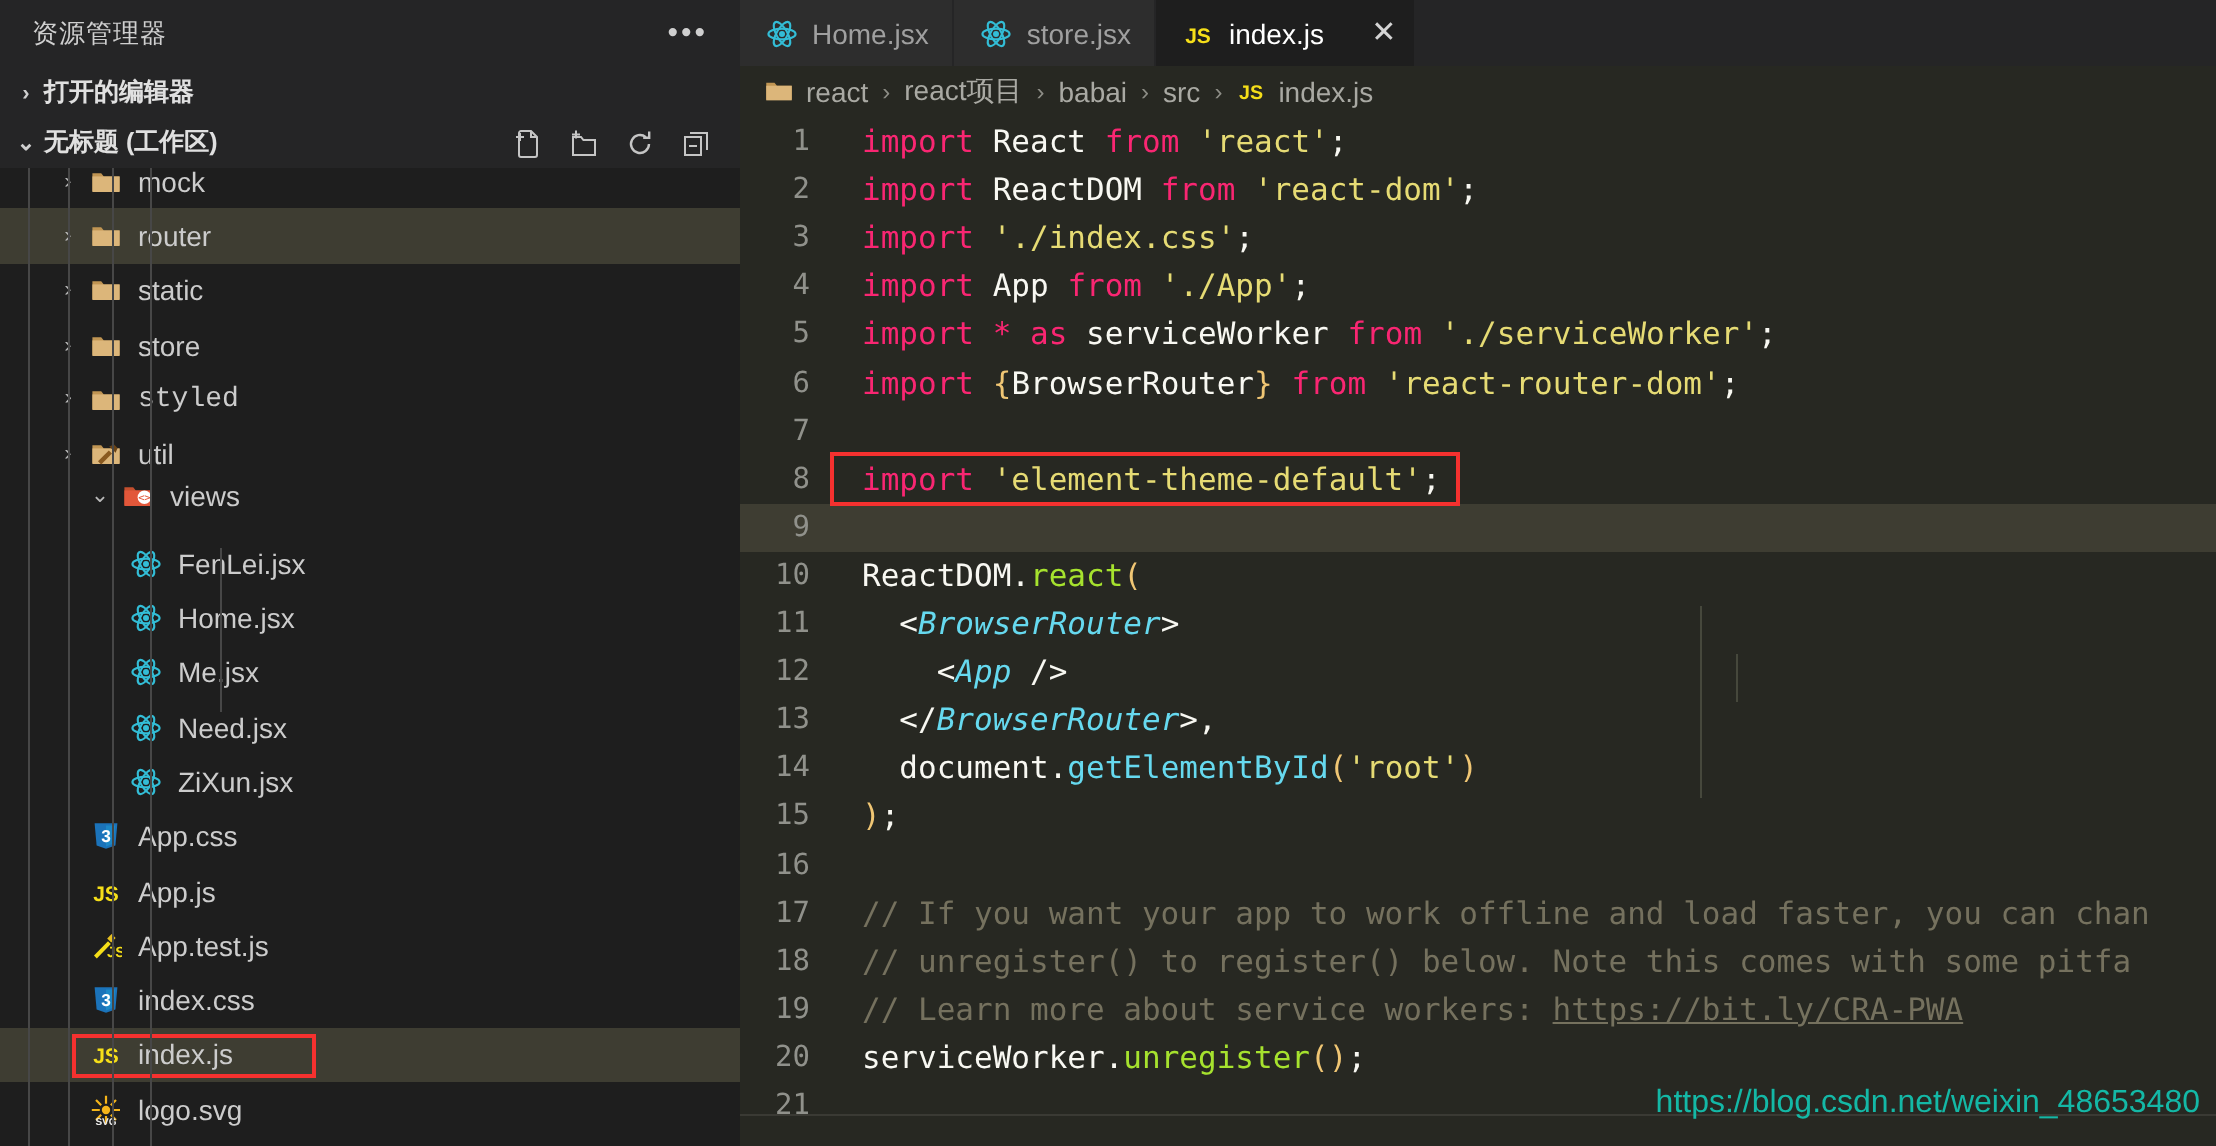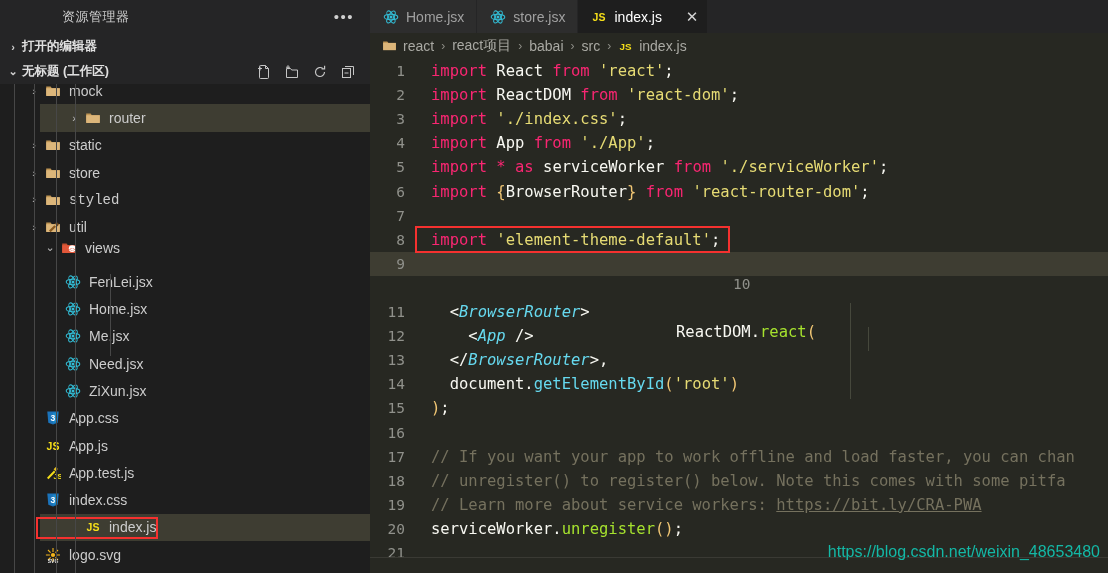--- a/index.html
+++ b/index.html
@@ -17,21 +17,21 @@
     display: flex; flex-direction: column;
     flex: 0 0 370px;
     overflow: hidden;
   }
   .explorer-title-bar {
     height: 34px; display: flex; align-items: center;
     padding: 0 14px 0 16px; background: #252526;
     justify-content: space-between;
   }
   .explorer-title {
-    font-size: 13px; color: #cfcfcf; letter-spacing: .5px; margin-left: 46px;
+    font-size: 13px; color: #cfcfcf; letter-spacing: .5px;
   }
   .ellipsis-btn {
     color: #cfcfcf; font-size: 15px; letter-spacing: 1.5px;
     line-height: 10px; padding: 0 2px; cursor: default;
   }
 
   .section-header {
     height: 25px; display: flex; align-items: center;
     padding-left: 4px; font-size: 12.5px; font-weight: bold;
     color: #e0e0e0; background: #252526;
@@ -45,21 +45,21 @@
   
   #tree {
     flex: 1; overflow: hidden; background: #1e1e1e;
     position: relative;
   }
   .row {
     height: 27.3px; display: flex; align-items: center;
     font-size: 14px; color: #cccccc; white-space: nowrap;
     position: relative;
   }
-  .row.sel { background: #3e3d32; margin-left: 40px; }
+  .row.sel { background: #3e3d32; }
   .row .chev {
     width: 16px; text-align: center; color: #b9b9b9; font-size: 11px;
     flex: 0 0 16px;
   }
   .row .ico {
     width: 22px; flex: 0 0 22px; display: flex;
     align-items: center; justify-content: center;
   }
   .row .nm { padding-left: 5px; }
   .box-hl {
@@ -482,21 +482,21 @@
     <div id="code">
       <div class="cline" style="position: absolute; left: 0px; right: 0px; top: 1px;"><span class="ln">1</span><span class="ctext"><span class="kw">import</span><span class="punc"> </span><span class="var">React</span><span class="punc"> </span><span class="kw">from</span><span class="punc"> </span><span class="str">'react'</span><span class="punc">;</span></span></div>
         <div class="cline" style="position: absolute; left: 0px; right: 0px; top: 25.1px;"><span class="ln">2</span><span class="ctext"><span class="kw">import</span><span class="punc"> </span><span class="var">ReactDOM</span><span class="punc"> </span><span class="kw">from</span><span class="punc"> </span><span class="str">'react-dom'</span><span class="punc">;</span></span></div>
         <div class="cline" style="position: absolute; left: 0px; right: 0px; top: 49.2px;"><span class="ln">3</span><span class="ctext"><span class="kw">import</span><span class="punc"> </span><span class="str">'./index.css'</span><span class="punc">;</span></span></div>
         <div class="cline" style="position: absolute; left: 0px; right: 0px; top: 73.3px;"><span class="ln">4</span><span class="ctext"><span class="kw">import</span><span class="punc"> </span><span class="var">App</span><span class="punc"> </span><span class="kw">from</span><span class="punc"> </span><span class="str">'./App'</span><span class="punc">;</span></span></div>
         <div class="cline" style="position: absolute; left: 0px; right: 0px; top: 97.4px;"><span class="ln">5</span><span class="ctext"><span class="kw">import</span><span class="punc"> </span><span class="op">*</span><span class="punc"> </span><span class="kw">as</span><span class="punc"> </span><span class="var">serviceWorker</span><span class="punc"> </span><span class="kw">from</span><span class="punc"> </span><span class="str">'./serviceWorker'</span><span class="punc">;</span></span></div>
         <div class="cline" style="position: absolute; left: 0px; right: 0px; top: 121.5px;"><span class="ln">6</span><span class="ctext"><span class="kw">import</span><span class="punc"> </span><span class="par">{</span><span class="var">BrowserRouter</span><span class="par">}</span><span class="punc"> </span><span class="kw">from</span><span class="punc"> </span><span class="str">'react-router-dom'</span><span class="punc">;</span></span></div>
         <div class="cline" style="position: absolute; left: 0px; right: 0px; top: 145.6px;"><span class="ln">7</span><span class="ctext"></span></div>
         <div class="cline" style="position: absolute; left: 0px; right: 0px; top: 169.7px;"><span class="ln">8</span><span class="ctext"><span class="kw">import</span><span class="punc"> </span><span class="str">'element-theme-default'</span><span class="punc">;</span></span></div>
         <div class="cline cur" style="position: absolute; left: 0px; right: 0px; top: 193.8px;"><span class="ln">9</span><span class="ctext"></span></div>
-        <div class="cline" style="position: absolute; left: 0px; right: 0px; top: 217.9px; flex-direction: column;"><span class="ln">10</span><span class="ctext"><span class="var">ReactDOM</span><span class="punc">.</span><span class="fn">react</span><span class="par">(</span></span></div>
+        <div class="cline" style="position: absolute; left: 0px; right: 0px; top: 217.9px;"><span class="ln">10</span><span class="ctext"><span class="var">ReactDOM</span><span class="punc">.</span><span class="fn">react</span><span class="par">(</span></span></div>
         <div class="cline" style="position: absolute; left: 0px; right: 0px; top: 242px;"><span class="ln">11</span><span class="ctext"><span class="punc">  </span><span class="punc">&lt;</span><span class="tag">BrowserRouter</span><span class="punc">&gt;</span></span></div>
         <div class="cline" style="position: absolute; left: 0px; right: 0px; top: 266.1px;"><span class="ln">12</span><span class="ctext"><span class="punc">    </span><span class="punc">&lt;</span><span class="tag">App</span><span class="punc"> </span><span class="punc">/&gt;</span></span></div>
         <div class="cline" style="position: absolute; left: 0px; right: 0px; top: 290.2px;"><span class="ln">13</span><span class="ctext"><span class="punc">  </span><span class="punc">&lt;/</span><span class="tag">BrowserRouter</span><span class="punc">&gt;</span><span class="punc">,</span></span></div>
         <div class="cline" style="position: absolute; left: 0px; right: 0px; top: 314.3px;"><span class="ln">14</span><span class="ctext"><span class="punc">  </span><span class="var">document</span><span class="punc">.</span><span class="prop">getElementById</span><span class="par">(</span><span class="str">'root'</span><span class="par">)</span></span></div>
         <div class="cline" style="position: absolute; left: 0px; right: 0px; top: 338.4px;"><span class="ln">15</span><span class="ctext"><span class="par">)</span><span class="punc">;</span></span></div>
         <div class="cline" style="position: absolute; left: 0px; right: 0px; top: 362.5px;"><span class="ln">16</span><span class="ctext"></span></div>
         <div class="cline" style="position: absolute; left: 0px; right: 0px; top: 386.6px;"><span class="ln">17</span><span class="ctext"><span class="cmt">// If you want your app to work offline and load faster, you can chan</span></span></div>
         <div class="cline" style="position: absolute; left: 0px; right: 0px; top: 410.7px;"><span class="ln">18</span><span class="ctext"><span class="cmt">// unregister() to register() below. Note this comes with some pitfa</span></span></div>
         <div class="cline" style="position: absolute; left: 0px; right: 0px; top: 434.8px;"><span class="ln">19</span><span class="ctext"><span class="cmt">// Learn more about service workers: </span><span class="lnk">https://bit.ly/CRA-PWA</span></span></div>
         <div class="cline" style="position: absolute; left: 0px; right: 0px; top: 458.9px;"><span class="ln">20</span><span class="ctext"><span class="var">serviceWorker</span><span class="punc">.</span><span class="fn">unregister</span><span class="par">(</span><span class="par">)</span><span class="punc">;</span></span></div>

